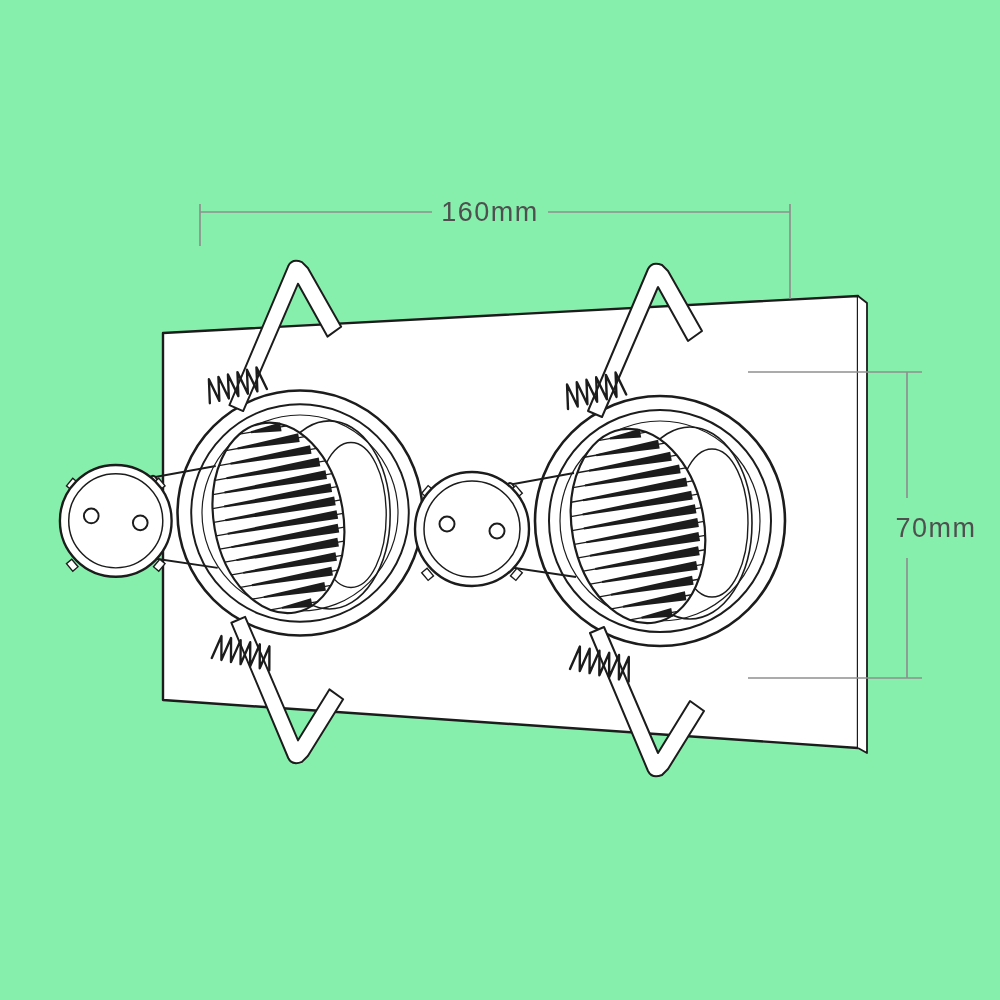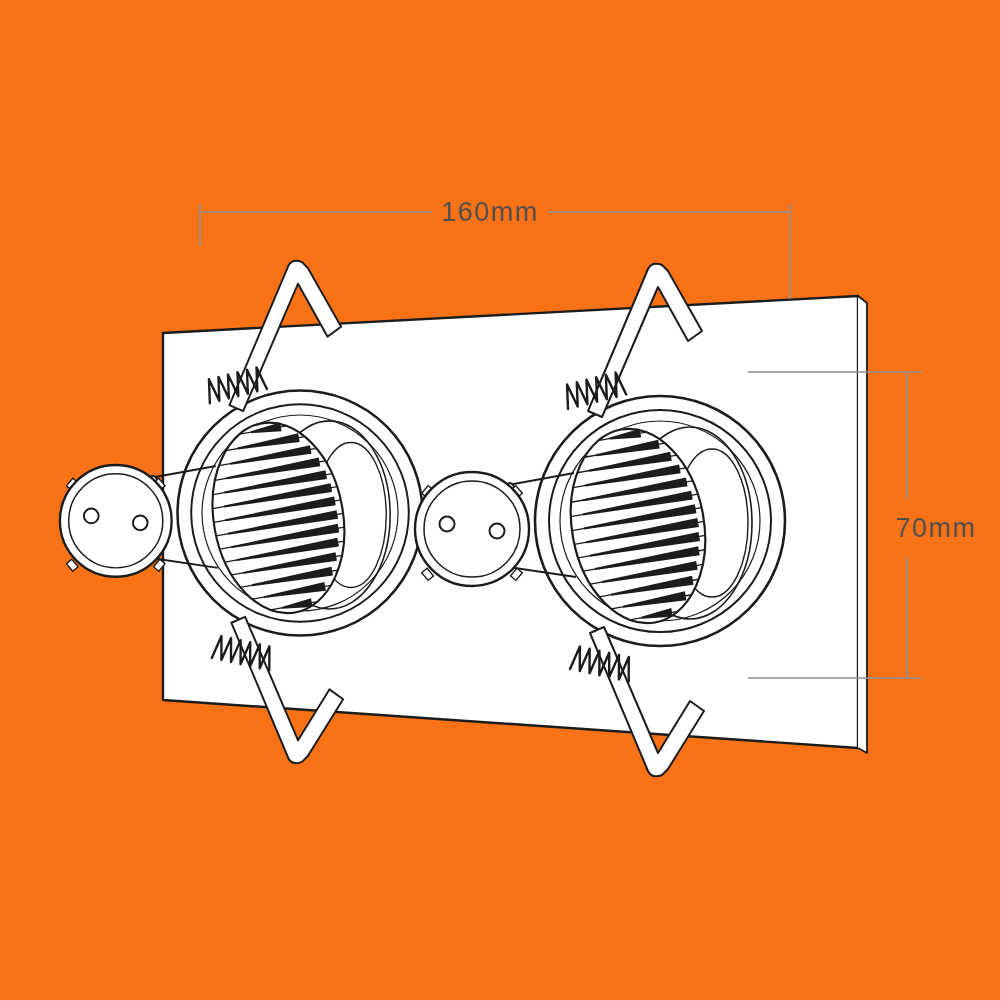--- a/index.html
+++ b/index.html
@@ -1,16 +1,16 @@
 <!DOCTYPE html>
 <html><head>
 <meta charset="utf-8">
 <style>
   html,body{margin:0;padding:0;background:#ffffff;}
-  .stage{position:relative;width:1000px;height:1000px;background:#f97316;overflow:hidden;}
+  .stage{position:relative;width:1000px;height:1000px;background:#86efac;overflow:hidden;}
   svg{display:block;}
   .k{stroke:#1c1c1c;fill:none;}
   .kf{stroke:#1c1c1c;fill:#ffffff;}
   .dark{fill:#1c1c1c;stroke:none;}
   .dim-line{stroke:#8f8f8f;stroke-width:1.7;fill:none;}
   .dim-text{font-family:"Liberation Sans",sans-serif;font-size:27px;fill:#4f4f4f;letter-spacing:1.5px;}
 </style>
 </head>
 <body>
 

